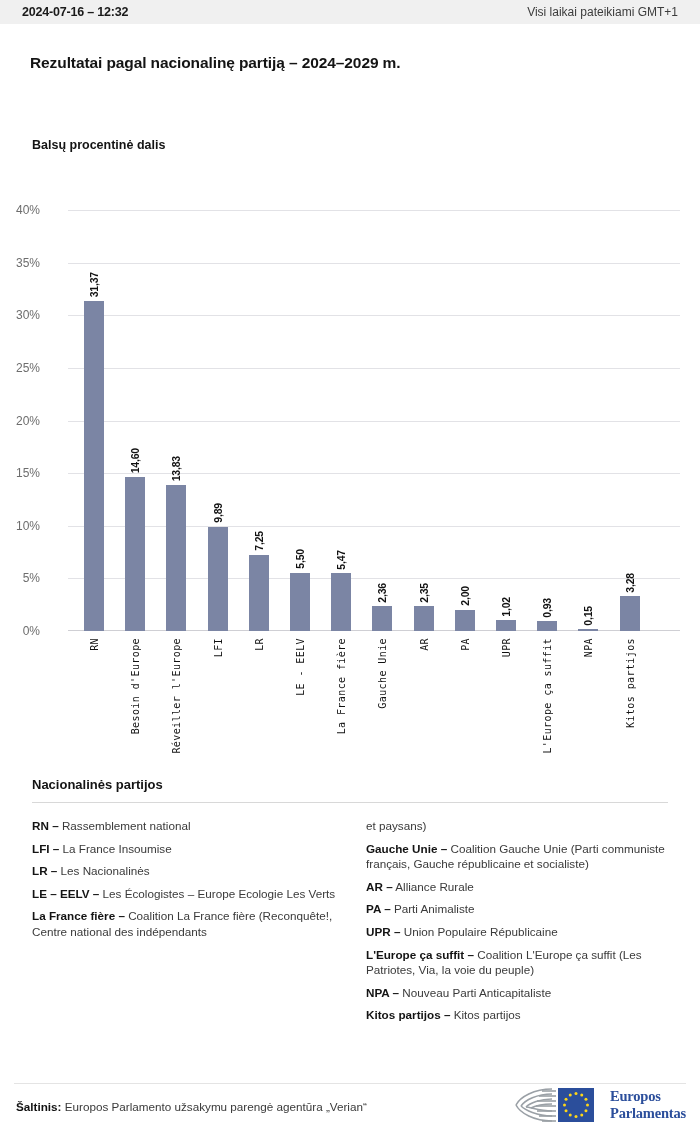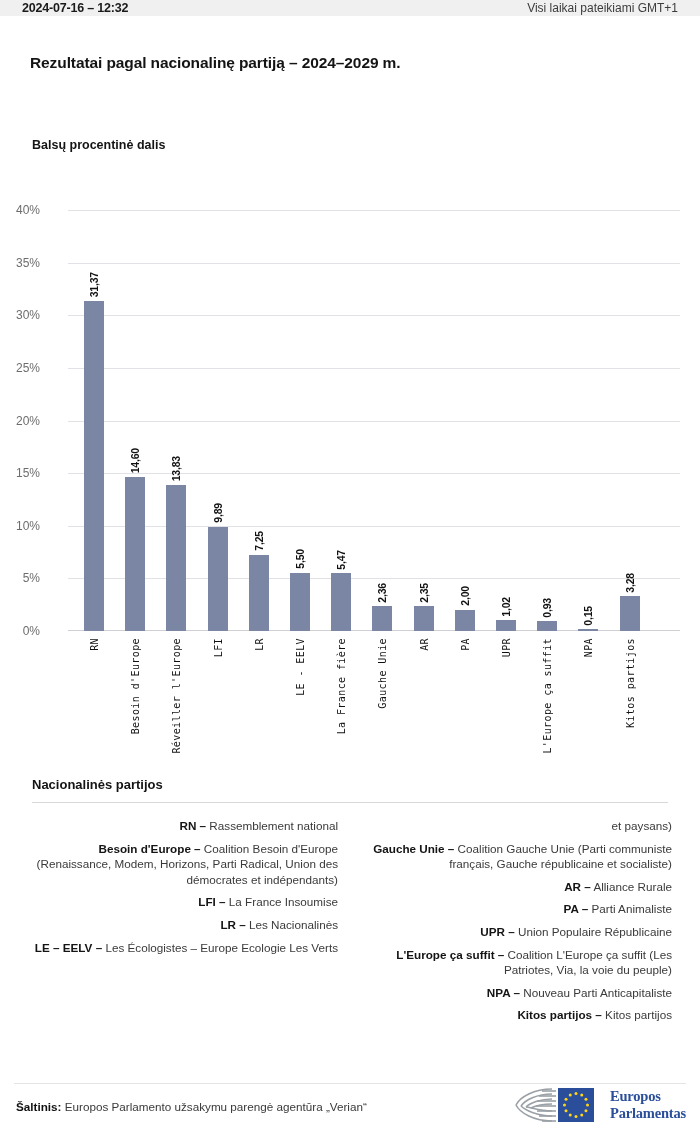--- a/index.html
+++ b/index.html
@@ -9,21 +9,21 @@
     background: #ffffff;
     font-family: "Liberation Sans", sans-serif;
     color: #1a1a1a;
     overflow: hidden;
   }
   .page { position: relative; width: 700px; height: 1134px; }
 
   
   .topbar {
     position: absolute; top: 0; left: 0;
-    width: 700px; height: 16px;
+    width: 700px; height: 24px;
     background: #f0f0f0;
     display: flex; align-items: center;
     padding: 0 22px;
   }
   .topbar-date {
     font-size: 12.5px; font-weight: bold; color: #1a1a1a;
     letter-spacing: -0.2px;
   }
   .topbar-tz {
     margin-left: auto;
@@ -103,21 +103,21 @@
   }
   .legend-rule {
     position: absolute; left: 32px; top: 802px;
     width: 636px; height: 1px; background: #d8d8d8;
   }
   .legend-cols {
     position: absolute; left: 32px; top: 818px;
     width: 640px;
     display: flex; gap: 28px;
   }
-  .legend-col { width: 306px; text-align: right; }
+  .legend-col { width: 306px; }
   .legend-item {
     font-size: 11.7px; line-height: 15.6px;
     color: #3a3a3a;
     margin-bottom: 7px;
   }
   .legend-item b { color: #141414; font-weight: bold; }
   .legend-col.right .legend-item:first-child { color:#3a3a3a; }
 
   
   .footer-rule {
@@ -218,24 +218,24 @@
         <div class="bar-value" style="left: 555.6px; bottom: 38.522px;">3,28</div>
         <div class="xlabel" style="left: 556.6px; top: 428px;">Kitos partijos</div>
       </div>
   </div>
 
   <div class="legend-head">Nacionalinės partijos</div>
   <div class="legend-rule"></div>
   <div class="legend-cols">
     <div class="legend-col left" id="legend-left">
         <div class="legend-item"><b>RN –</b><span> Rassemblement national</span></div>
-        <div class="legend-item"><b>Besoin d'Europe –</b><span> Coalition Besoin d'Europe (Renaissance, Modem, Horizons, Parti Radical, Union des démocrates et indépendants)</span></div>
         <div class="legend-item"><b>LFI –</b><span> La France Insoumise</span></div>
         <div class="legend-item"><b>LR –</b><span> Les Nacionalinės</span></div>
         <div class="legend-item"><b>LE – EELV –</b><span> Les Écologistes – Europe Ecologie Les Verts</span></div>
+        <div class="legend-item"><b>La France fière –</b><span> Coalition La France fière (Reconquête!, Centre national des indépendants</span></div>
       </div>
     <div class="legend-col right" id="legend-right">
         <div class="legend-item"><span>et paysans)</span></div>
         <div class="legend-item"><b>Gauche Unie –</b><span> Coalition Gauche Unie (Parti communiste français, Gauche républicaine et socialiste)</span></div>
         <div class="legend-item"><b>AR –</b><span> Alliance Rurale</span></div>
         <div class="legend-item"><b>PA –</b><span> Parti Animaliste</span></div>
         <div class="legend-item"><b>UPR –</b><span> Union Populaire Républicaine</span></div>
         <div class="legend-item"><b>L'Europe ça suffit –</b><span> Coalition L'Europe ça suffit (Les Patriotes, Via, la voie du peuple)</span></div>
         <div class="legend-item"><b>NPA –</b><span> Nouveau Parti Anticapitaliste</span></div>
         <div class="legend-item"><b>Kitos partijos –</b><span> Kitos partijos</span></div>

